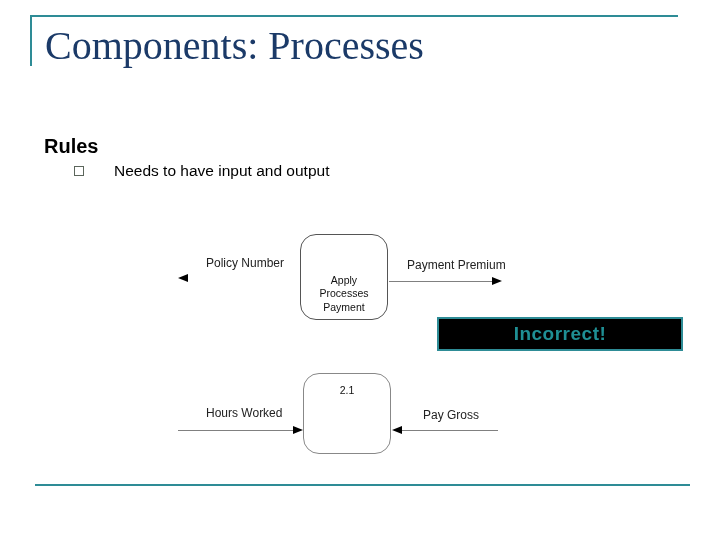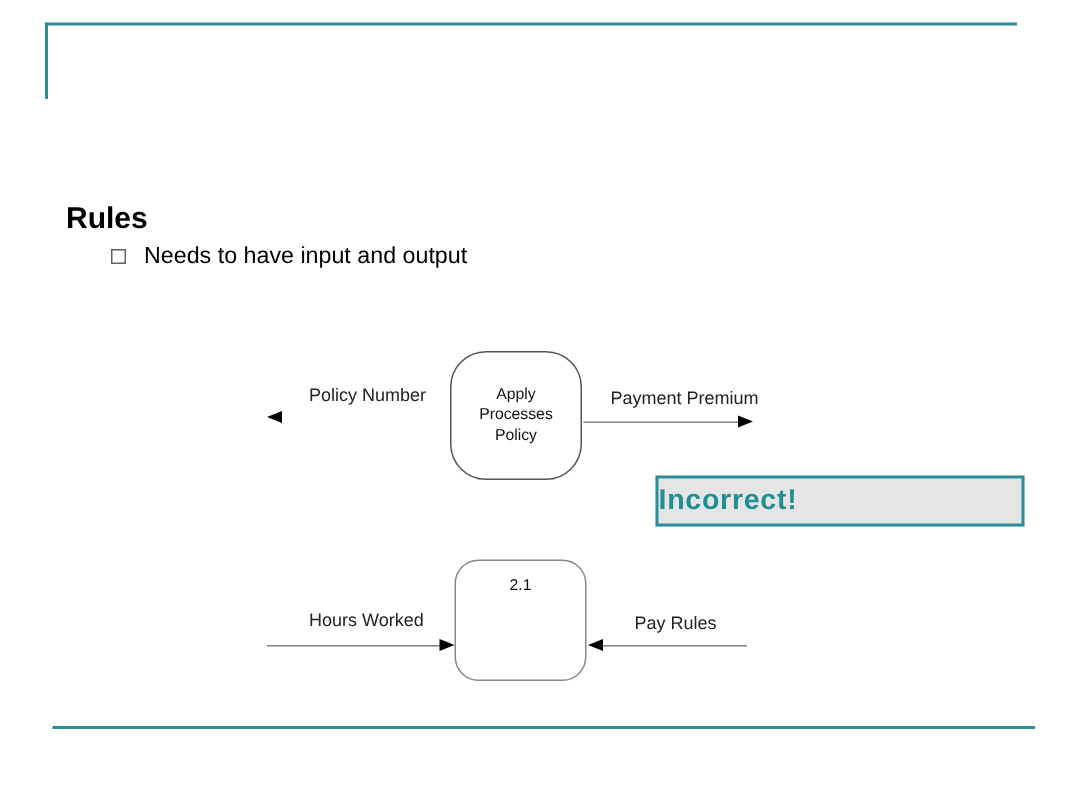--- a/index.html
+++ b/index.html
@@ -21,86 +21,87 @@
 
   .title{
     position:absolute;left:45px;top:24px;width:640px;
     font-family:"Liberation Serif",serif;font-size:40px;line-height:1.1;
     color:var(--title);white-space:nowrap;
   }
   .heading{
     position:absolute;left:44px;top:135px;
     font-size:20px;font-weight:bold;color:#000;
   }
-  .bullet-row{position:absolute;left:74px;top:162px;display:flex;align-items:center;}
+  .bullet-row{position:absolute;left:74px;top:162px;display:flex;align-items:center;gap:18px;}
   .bullet-square{
     width:8px;height:8px;border:1.5px solid #5c665c;background:#fff;
     margin-right:12px;flex:0 0 auto;
   }
   .bullet-text{font-size:15.5px;color:#000;white-space:nowrap;}
 
   .process-box{
     position:absolute;border:1px solid #555;border-radius:16px;background:#fff;
     display:flex;flex-direction:column;align-items:center;text-align:center;
     font-size:10.5px;line-height:13.5px;color:#111;
   }
-  .box-top{left:300px;top:234px;width:88px;height:86px;justify-content:flex-end;padding-bottom:22px;box-sizing:border-box;border-radius:24px;}
+  .box-top{left:300px;top:234px;width:88px;height:86px;justify-content:flex-end;padding-bottom:5px;box-sizing:border-box;}
   .box-bottom{left:303px;top:373px;width:88px;height:81px;border-color:#888;justify-content:space-between;padding:10px 0 5px 0;box-sizing:border-box;}
 
   .flow-label{position:absolute;font-size:12px;color:#222;white-space:nowrap;}
   .flow-line{position:absolute;height:1px;background:var(--line);}
   .arrow{position:absolute;width:0;height:0;}
   .arrow-right{border-top:4.5px solid transparent;border-bottom:4.5px solid transparent;border-left:10px solid #000;}
   .arrow-left{border-top:4.5px solid transparent;border-bottom:4.5px solid transparent;border-right:10px solid #000;}
 
   .incorrect-box{
     position:absolute;left:437px;top:317px;width:246px;height:34px;
     border:2px solid var(--accent);box-sizing:border-box;
-    display:flex;align-items:center;justify-content:flex-start;background:#e5e5e5;
+    display:flex;align-items:center;justify-content:center;background:#000000;
   }
   .incorrect-text{font-size:19px;font-weight:bold;color:var(--incorrect);letter-spacing:0.5px;}
 </style>
 </head>
 <body>
 
 <div class="slide">
 
   <div class="rule top-rule"></div>
   <div class="rule title-vline"></div>
   <div class="rule bottom-rule"></div>
 
+  <div class="title">Components: Processes</div>
 
   <div class="heading">Rules</div>
   <div class="bullet-row">
     <span class="bullet-square"></span>
     <span class="bullet-text">Needs to have input and output</span>
   </div>
 
   <div class="flow-label" style="left:206px;top:256px;">Policy Number</div>
   <div class="arrow arrow-left" style="left:178px;top:274px;"></div>
 
   <div class="process-box box-top">
     <div>Apply</div>
     <div>Processes</div>
-    <div>Policy</div>
+    <div>Payment</div>
   </div>
 
   <div class="flow-label" style="left:407px;top:258px;">Payment Premium</div>
   <div class="flow-line" style="left:389px;top:281px;width:104px;"></div>
   <div class="arrow arrow-right" style="left:492px;top:277px;"></div>
 
   <div class="incorrect-box">
     <span class="incorrect-text">Incorrect!</span>
   </div>
 
   <div class="flow-label" style="left:206px;top:406px;text-align:center;">Hours Worked</div>
   <div class="flow-line" style="left:178px;top:430px;width:117px;"></div>
   <div class="arrow arrow-right" style="left:293px;top:426px;"></div>
 
   <div class="process-box box-bottom">
     <div>2.1</div>
   </div>
 
-  <div class="flow-label" style="left:423px;top:408px;">Pay Rules</div>
+  <div class="flow-label" style="left:423px;top:408px;">Pay Gross</div>
   <div class="flow-line" style="left:401px;top:430px;width:97px;"></div>
   <div class="arrow arrow-left" style="left:392px;top:426px;"></div>
 
 </div>
 
 </body></html>

